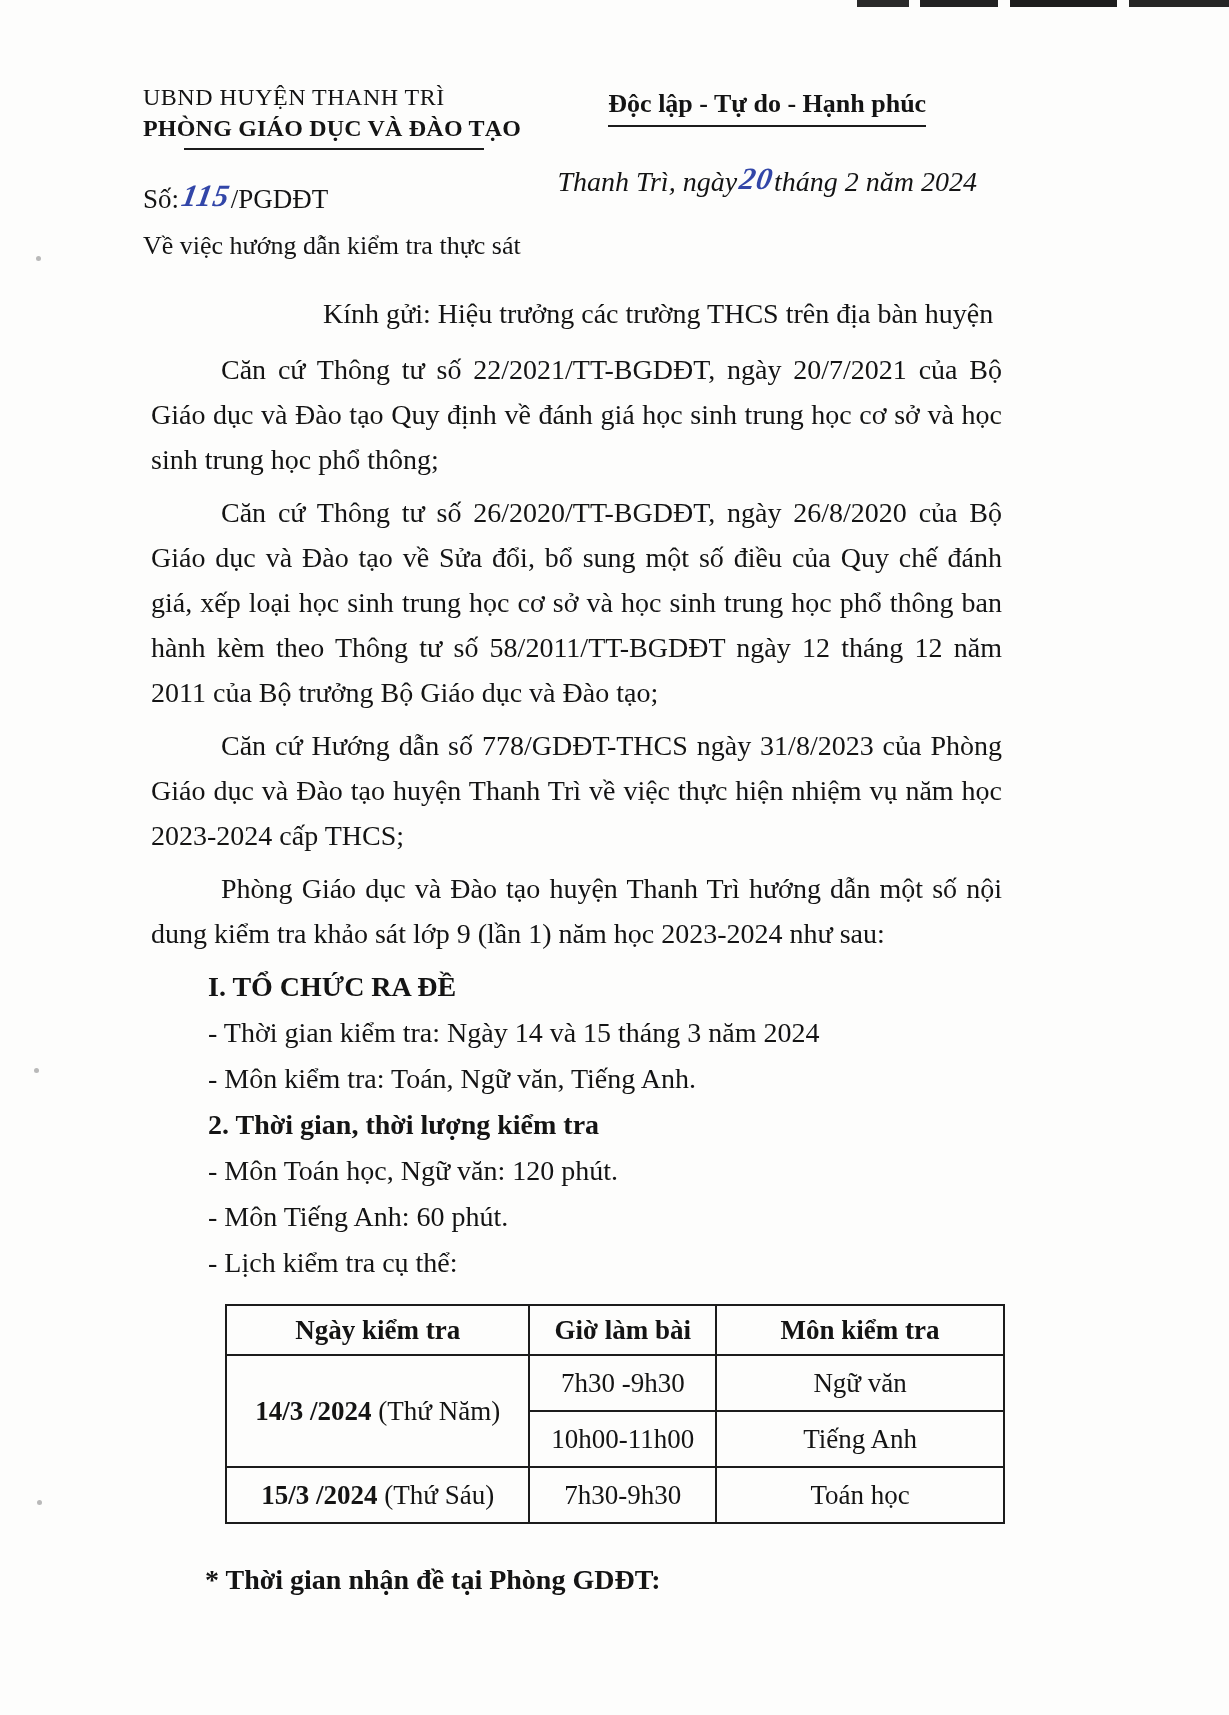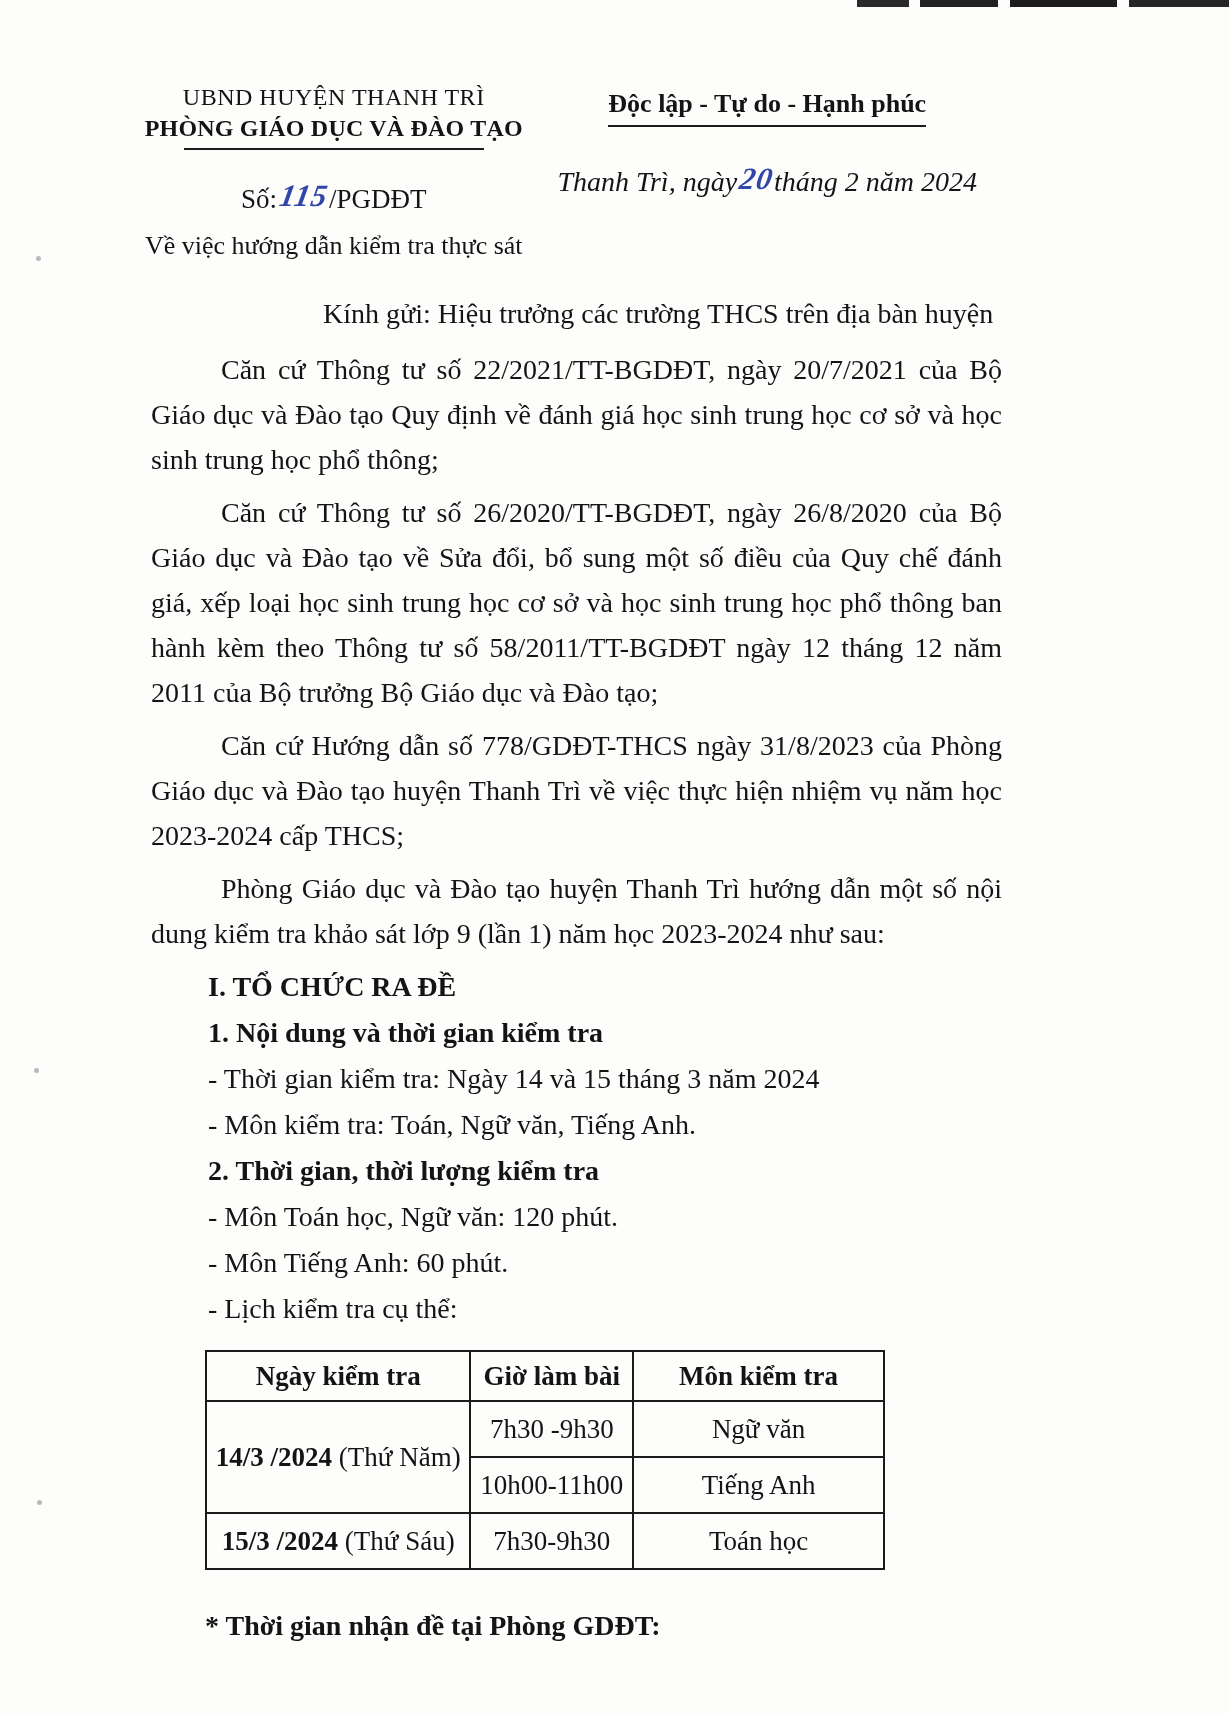--- a/index.html
+++ b/index.html
@@ -12,21 +12,21 @@
     overflow:hidden;
     box-sizing:border-box;
     padding:84px 219px 0 143px;
   }
   .scan-bar{
     position:absolute;top:0;right:0;height:7px;width:372px;
     background:linear-gradient(90deg,#2a2a2a 0 14%,#fdfdfc 14% 17%,#222 17% 38%,#fdfdfc 38% 41%,#1d1d1d 41% 70%,#fdfdfc 70% 73%,#262626 73% 100%);
   }
   .speck{position:absolute;background:#b9b9b9;border-radius:50%;}
   .header{display:flex;width:100%;}
-  .header-left{width:44%;text-align:center;}
+  .header-left{width:44%;}
   .header-right{width:56%;text-align:center;}
   .h-parent{font-size:24px;letter-spacing:.5px;}
   .h-org{font-size:24px;font-weight:bold;margin-top:4px;letter-spacing:.2px;}
   .h-underline{width:300px;border-bottom:2px solid #1c1c1c;margin:6px auto 0 auto;}
   .h-national{font-size:24px;font-weight:bold;letter-spacing:.2px;}
   .h-motto{font-size:26px;font-weight:bold;margin-top:5px;}
   .h-underline2{width:318px;border-bottom:2px solid #1c1c1c;margin:6px auto 0 auto;}
   .doc-number{font-size:27px;margin-top:30px;}
   .date-line{font-size:28px;font-style:italic;margin-top:36px;}
   .hand{
@@ -38,22 +38,22 @@
   .body-block{margin-top:26px;}
   .salutation{font-size:28px;margin-left:180px;margin-bottom:8px;line-height:50px;}
   .para{
     font-size:28px;line-height:45px;text-align:justify;
     text-indent:70px;margin:8px;
   }
   .sec-heading{font-size:28px;font-weight:bold;margin-left:65px;line-height:46px;}
   .sub-heading{font-size:28px;font-weight:bold;margin-left:65px;line-height:46px;}
   .item{font-size:28px;margin-left:65px;line-height:46px;}
   .sched-table{
-    border-collapse:collapse;margin:18px 0 0 62px;
-    width:680px;table-layout:fixed;
+    border-collapse:collapse;margin:18px 0 0 82px;
+    width:780px;table-layout:fixed;
   }
   .sched-table th,.sched-table td{
     border:2px solid #1c1c1c;text-align:center;font-size:27px;
     padding:6px 4px;
   }
   .sched-table th{font-weight:bold;height:36px;}
   .sched-table td{height:42px;}
   .col-date{width:39%;}
   .col-time{width:24%;}
   .col-subj{width:37%;}
@@ -90,21 +90,20 @@
   <div class="body-block">
     <div class="salutation">Kính gửi: Hiệu trưởng các trường THCS trên địa bàn huyện</div>
 
     <p class="para">Căn cứ Thông tư số 22/2021/TT-BGDĐT, ngày 20/7/2021 của Bộ Giáo dục và Đào tạo Quy định về đánh giá học sinh trung học cơ sở và học sinh trung học phổ thông;</p>
     <p class="para">Căn cứ Thông tư số 26/2020/TT-BGDĐT, ngày 26/8/2020 của Bộ Giáo dục và Đào tạo về Sửa đổi, bổ sung một số điều của Quy chế đánh giá, xếp loại học sinh trung học cơ sở và học sinh trung học phổ thông ban hành kèm theo Thông tư số 58/2011/TT-BGDĐT ngày 12 tháng 12 năm 2011 của Bộ trưởng Bộ Giáo dục và Đào tạo;</p>
     <p class="para">Căn cứ Hướng dẫn số 778/GDĐT-THCS ngày 31/8/2023 của Phòng Giáo dục và Đào tạo huyện Thanh Trì về việc thực hiện nhiệm vụ năm học 2023-2024 cấp THCS;</p>
     <p class="para">Phòng Giáo dục và Đào tạo huyện Thanh Trì hướng dẫn một số nội dung kiểm tra khảo sát lớp 9 (lần 1) năm học 2023-2024 như sau:</p>
 
     <div class="sec-heading">I. TỔ CHỨC RA ĐỀ</div>
 
-    <div class="sub-heading">1. Nội dung và thời gian kiểm tra</div>
     <div class="item">- Thời gian kiểm tra:  Ngày 14 và 15 tháng 3 năm 2024</div>
     <div class="item">- Môn kiểm tra: Toán, Ngữ văn, Tiếng Anh.</div>
 
     <div class="sub-heading">2. Thời gian, thời lượng kiểm tra</div>
     <div class="item">- Môn Toán học, Ngữ văn: 120 phút.</div>
     <div class="item">- Môn Tiếng Anh: 60 phút.</div>
     <div class="item">- Lịch kiểm tra cụ thể:</div>
 
     <table class="sched-table">
       <colgroup>

